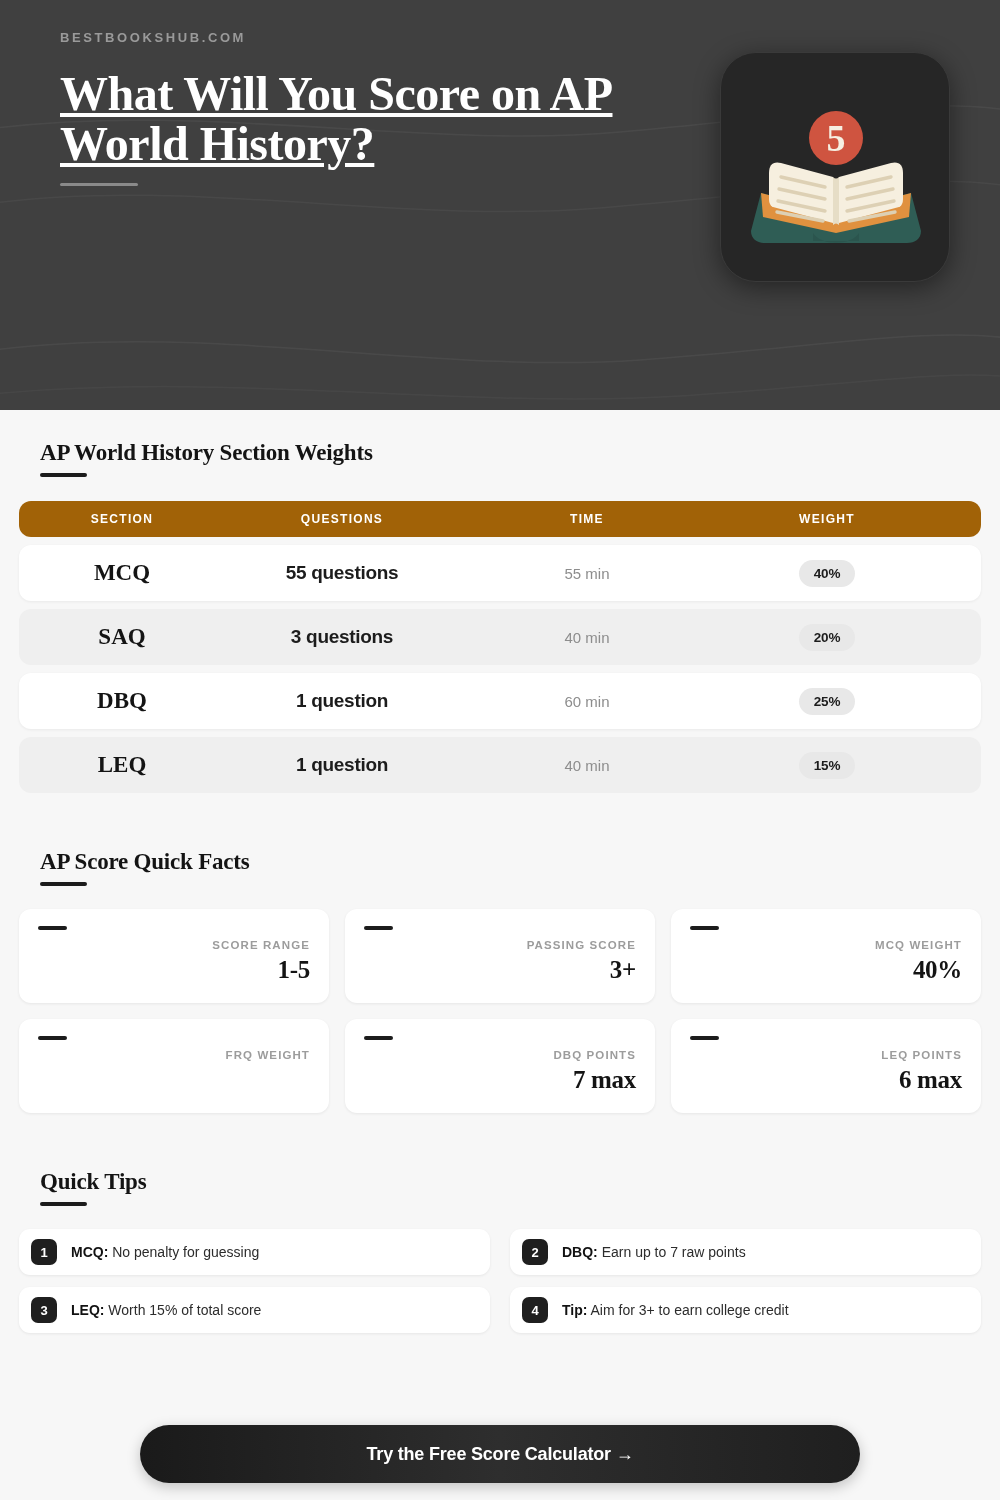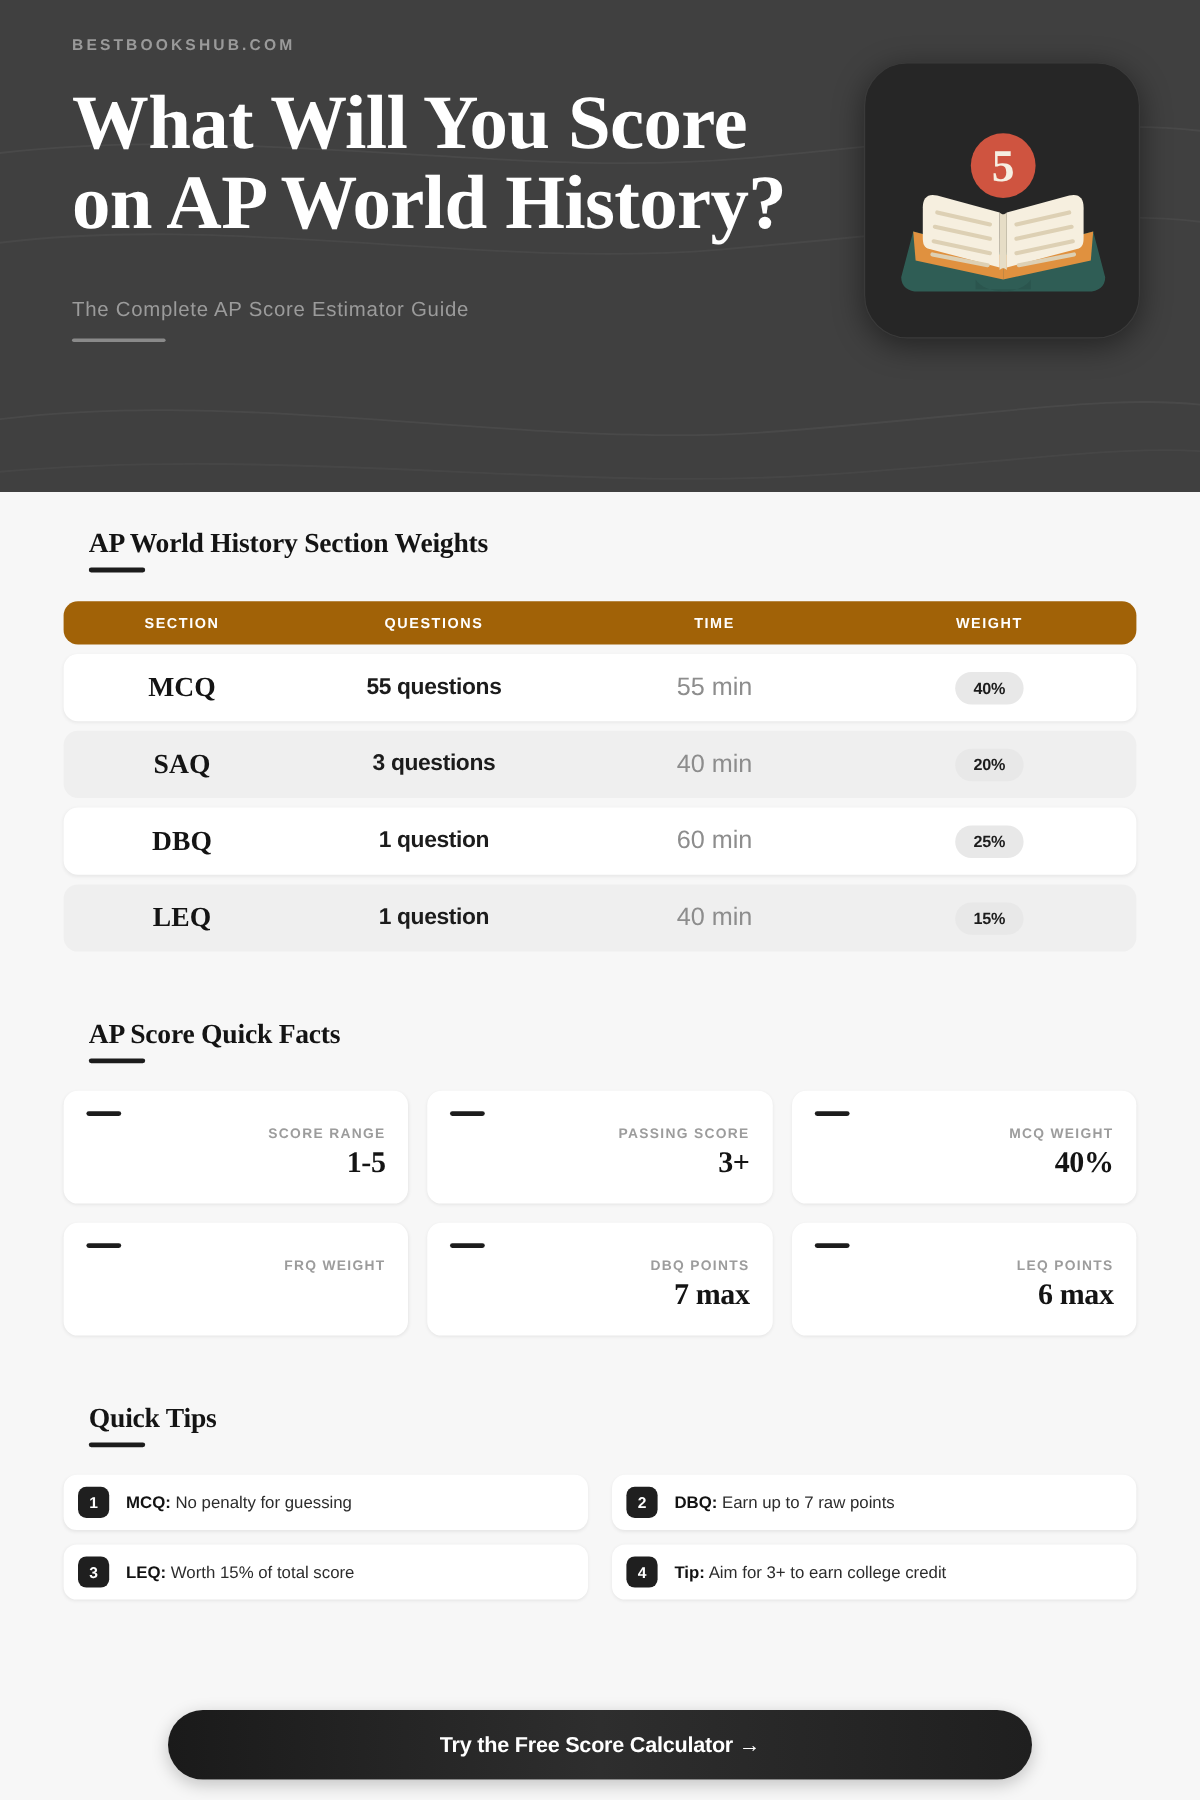--- a/index.html
+++ b/index.html
@@ -29,25 +29,26 @@
   .brand {
     font-size:13px;
     font-weight:bold;
     letter-spacing:2.6px;
     color:#9a9a9a;
     margin-bottom:24px;
   }
   .hero-title {
     font-family:"Liberation Serif", serif;
     font-weight:bold;
-    font-size:64px;
+    font-size:48px;
     line-height:1.04;
     color:#ffffff;
     letter-spacing:-0.5px;
     max-width:600px;
+    text-decoration:underline;
   }
   .hero-sub {
     margin-top:46px;
     font-size:17px;
     color:#9b9b9b;
     letter-spacing:0.6px;
   }
   .hero-rule {
     margin-top:14px;
     width:78px;
@@ -64,21 +65,21 @@
     width:230px;
     height:230px;
     border-radius:36px;
     background:#262626;
     border:1px solid #3a3a3a;
     box-shadow:0 6px 26px rgba(0,0,0,.45);
   }
   .icon-tile svg { display:block; width:230px; height:230px; }
 
   
-  .body-wrap { padding:0 53px; }
+  .body-wrap { padding:0 19px; }
 
   .sec-head {
     font-family:"Liberation Serif", serif;
     font-weight:bold;
     font-size:23px;
     color:#141414;
     letter-spacing:-0.2px;
     padding-left:21px;
   }
   .sec-rule {
@@ -129,21 +130,21 @@
     font-size:23px;
     color:#141414;
   }
   .cell-q {
     font-size:19px;
     font-weight:bold;
     color:#1c1c1c;
     letter-spacing:-0.3px;
   }
   .cell-t {
-    font-size:21px;
+    font-size:15px;
     color:#8d8d8d;
   }
   .badge {
     display:inline-block;
     background:#e8e8e8;
     border-radius:14px;
     padding:6px 15px;
     font-size:13.5px;
     font-weight:bold;
     color:#1c1c1c;
@@ -255,21 +256,20 @@
   <svg class="hero-waves" viewBox="0 0 1000 410" preserveAspectRatio="none">
     <path d="M-20,130 C200,100 420,150 620,132 C800,116 930,95 1020,112" fill="none" stroke="#ffffff" stroke-opacity="0.05" stroke-width="1.5"></path>
     <path d="M-20,205 C180,175 400,225 600,208 C790,192 930,170 1020,188" fill="none" stroke="#ffffff" stroke-opacity="0.045" stroke-width="1.5"></path>
     <path d="M-20,352 C200,320 430,375 640,360 C820,347 940,325 1020,340" fill="none" stroke="#ffffff" stroke-opacity="0.05" stroke-width="1.5"></path>
     <path d="M-20,395 C230,370 460,410 680,396 C840,386 950,368 1020,378" fill="none" stroke="#ffffff" stroke-opacity="0.035" stroke-width="1.5"></path>
   </svg>
 
   <div class="hero-inner">
     <div class="brand">BESTBOOKSHUB.COM</div>
     <h1 class="hero-title">What Will You Score on AP World History?</h1>
-    <div class="hero-sub">The Complete AP Score Estimator Guide</div>
     <div class="hero-rule"></div>
   </div>
 
   <div class="icon-tile">
     <svg viewBox="0 0 230 230">
 
       <circle cx="115" cy="85" r="27" fill="#cf5440"></circle>
       <text x="115" y="98" text-anchor="middle" font-family="Liberation Serif, serif" font-size="38" font-weight="bold" fill="#f6efe2">5</text>
 
       <path d="M30,178 L40,140 L115,158 L190,140 L200,178 C200,186 194,190 186,190 L44,190 C36,190 30,186 30,178 Z" fill="#2f5d55"></path>

